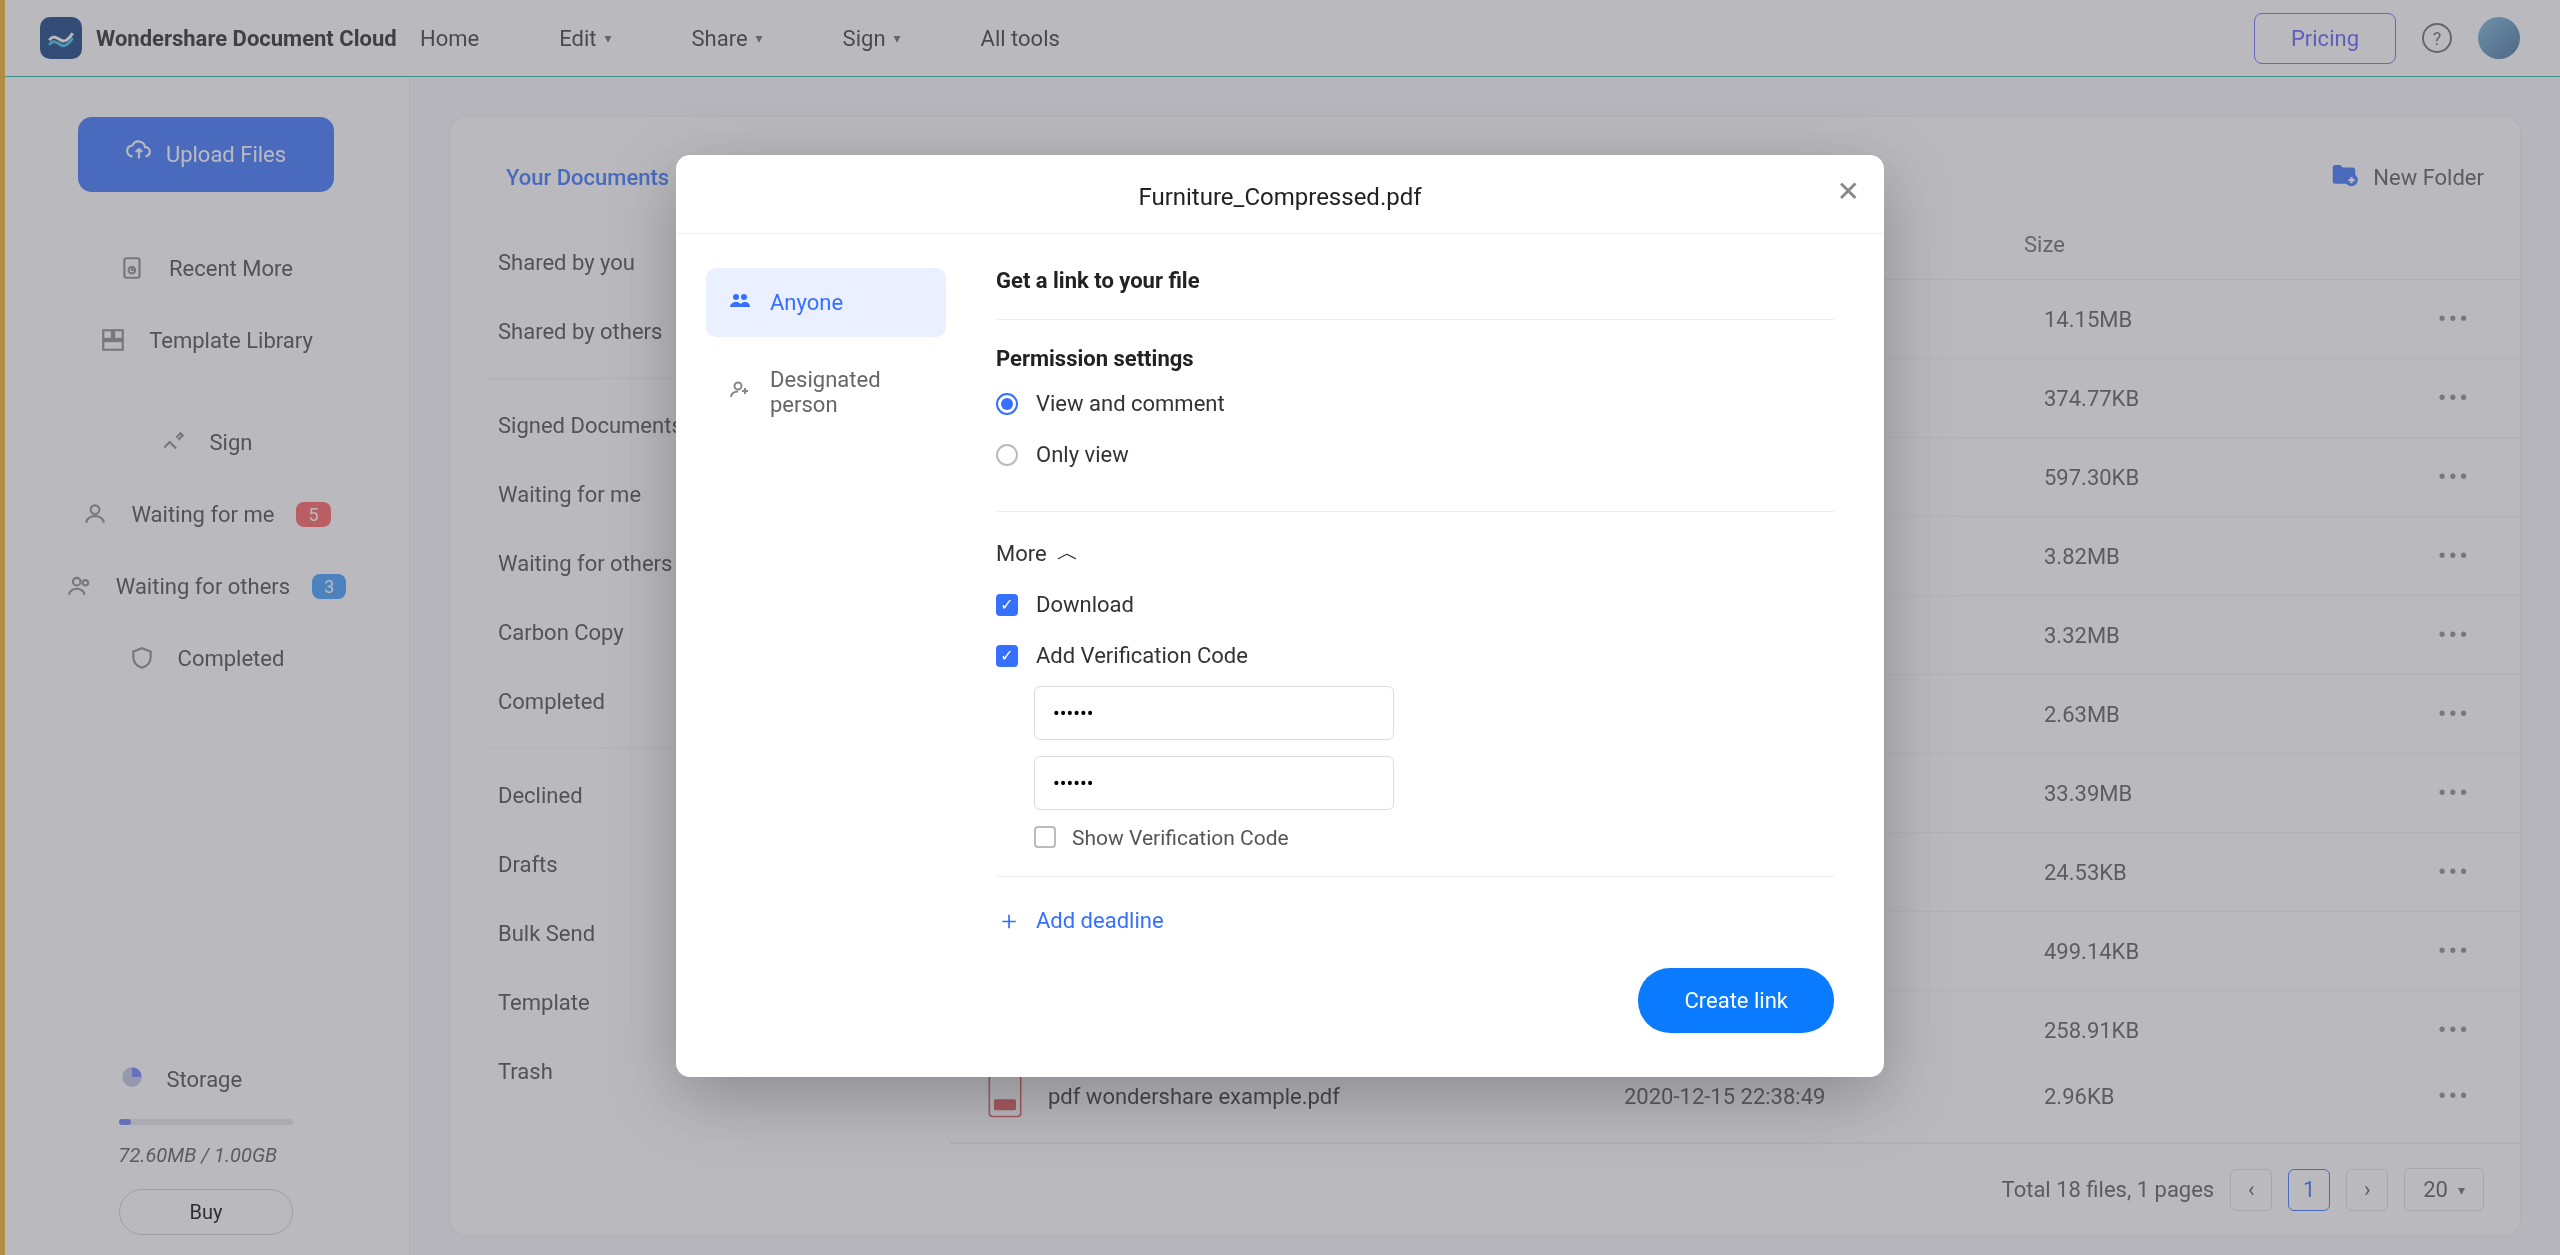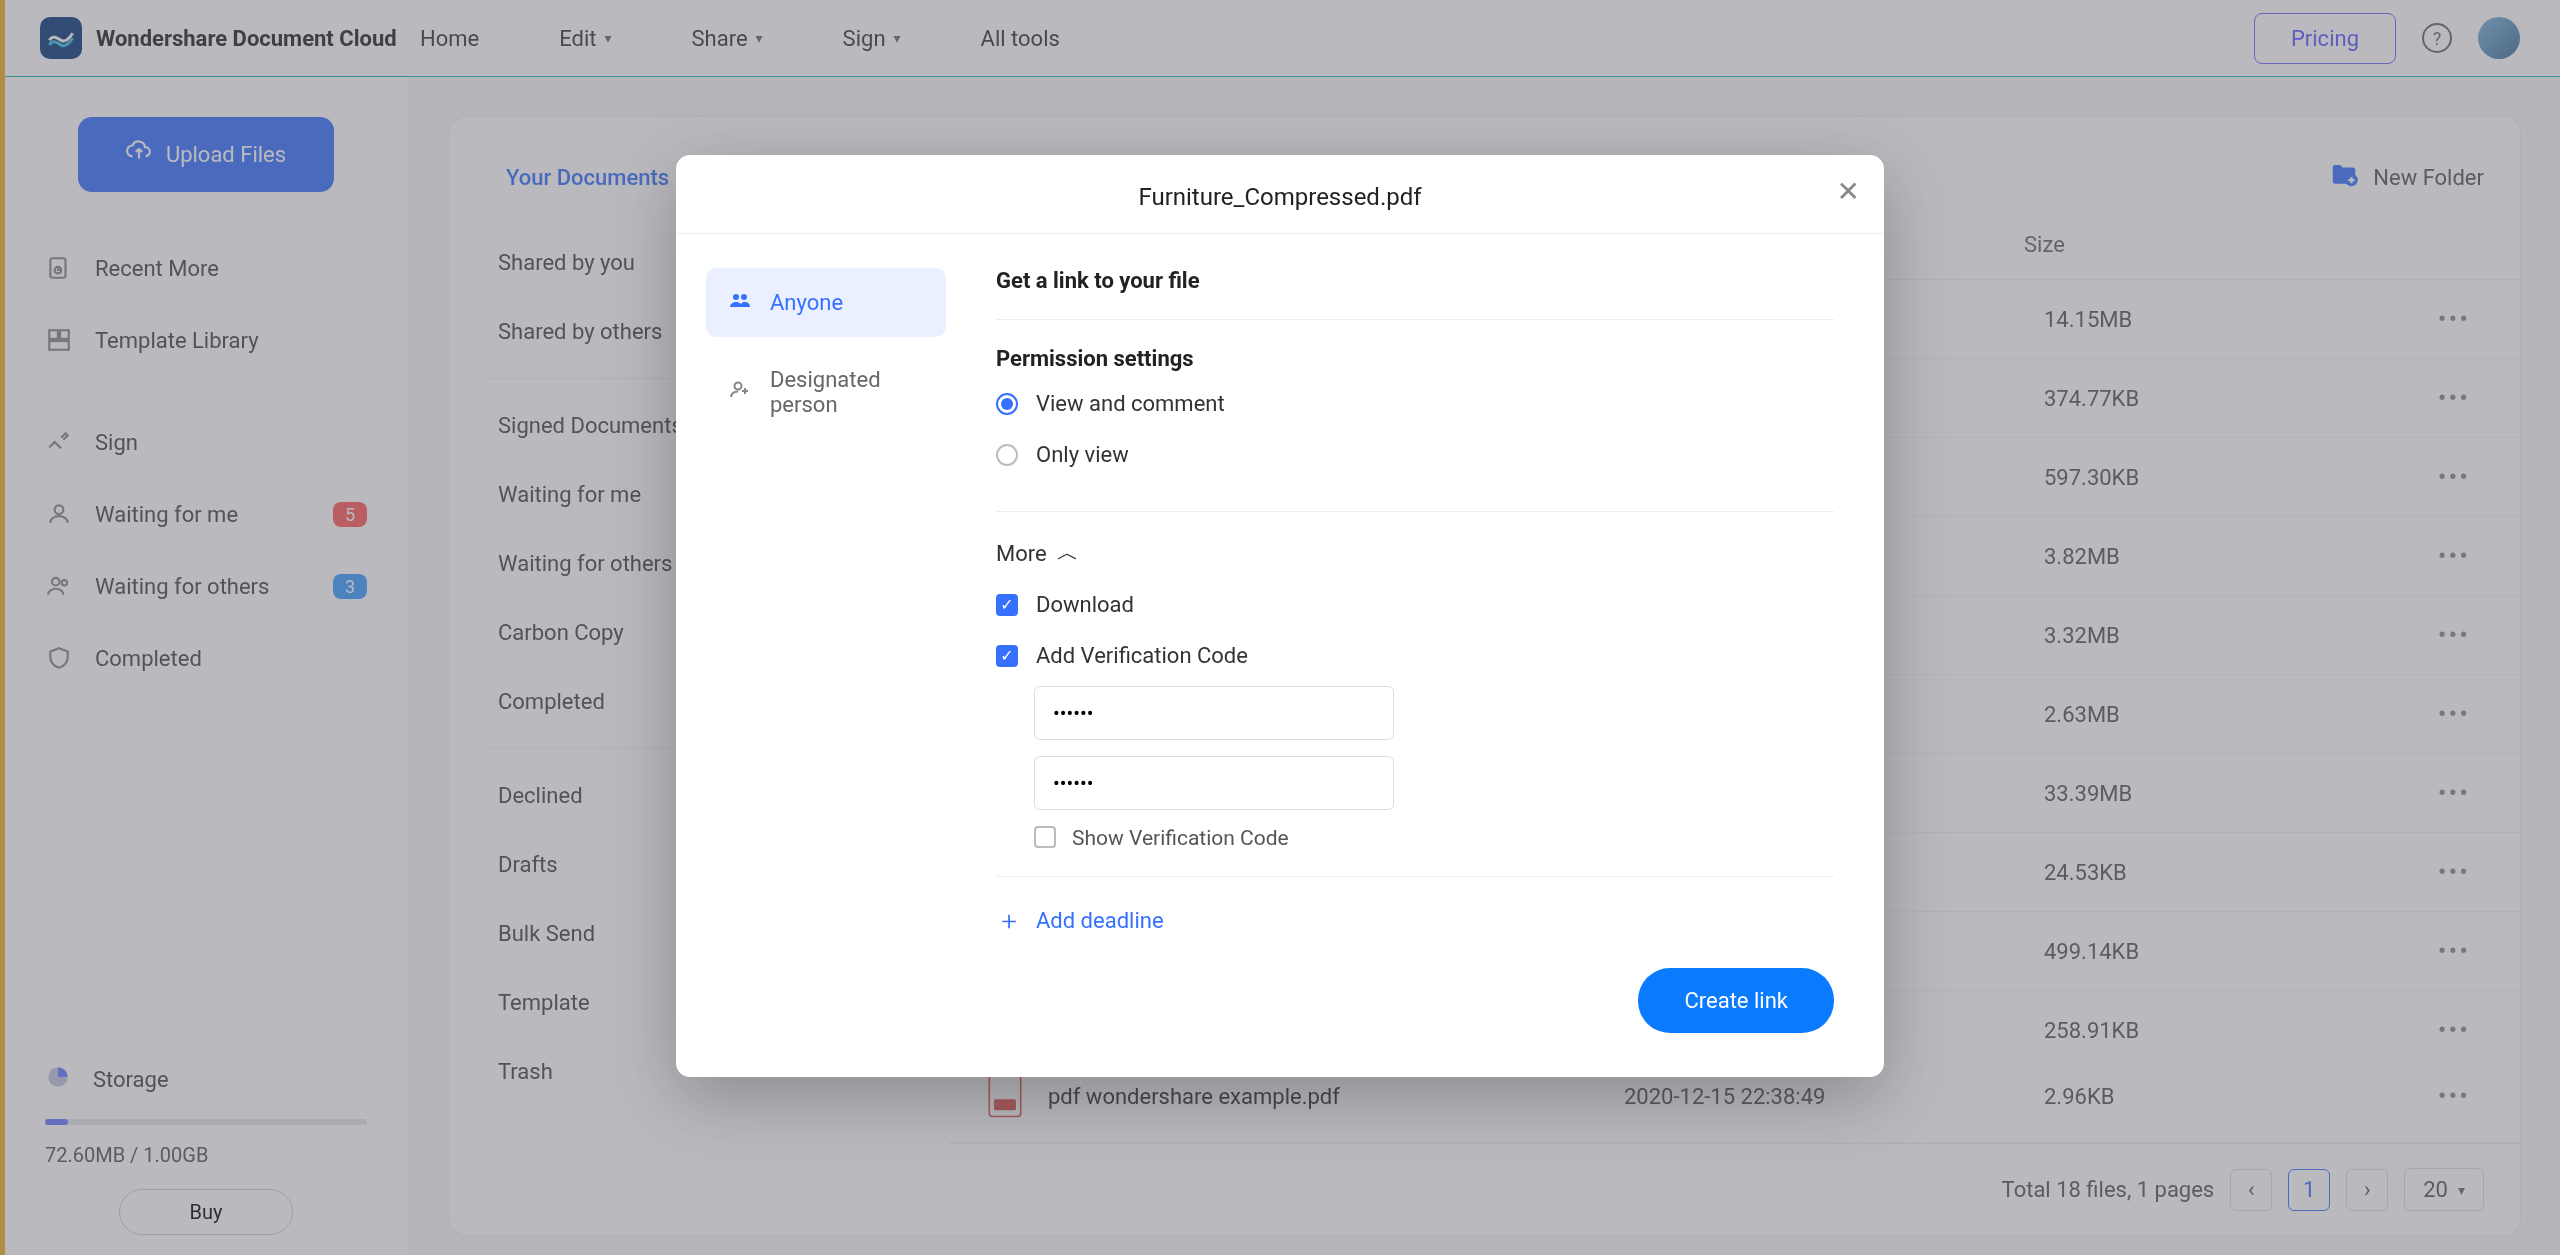--- a/index.html
+++ b/index.html
@@ -12,32 +12,32 @@
 .logo-icon svg { width: 28px; height: 28px; }
 .logo-text { font-size: 22px; font-weight: 700; color: #222; }
 .nav { display: flex; gap: 80px; align-items: center; }
 .nav-item { font-size: 22px; color: #333; display:flex; align-items:center; gap:8px; cursor:pointer; }
 .top-right { margin-left: auto; display: flex; align-items: center; gap: 26px; }
 .pricing-btn { border: 1.5px solid #6a6aff; color: #5a5aff; padding: 12px 36px; border-radius: 8px; font-size: 22px; background:#fff; cursor:pointer; }
 .help-icon { width:30px; height:30px; border:2px solid #666; border-radius:50%; display:flex; align-items:center; justify-content:center; font-size:18px; color:#666; cursor:pointer; }
 .avatar { width:42px; height:42px; border-radius:50%; background: linear-gradient(135deg,#7ab8d8,#3a6a9a); cursor:pointer; }
 
 .main { flex:1; display:flex; }
-.sidebar { width: 410px; background:#fff; border-right:1px solid #eee; display:flex; flex-direction:column; padding: 40px 0 20px 0; border-left: 3px solid #14b8a6; }
+.sidebar { width: 410px; background:#fff; border-right:1px solid #eee; display:flex; flex-direction:column; padding: 40px 0 20px 0; border-left: 3px solid #14b8a6; align-items: center; }
 .upload-btn { margin: 0 auto 40px auto; background:#3570ff; color:#fff; font-size:22px; padding: 22px 48px; border-radius:14px; display:flex; align-items:center; gap:14px; cursor:pointer; border:none; }
 .side-item { display:flex; align-items:center; gap:22px; padding: 22px 42px; font-size:22px; color:#444; cursor:pointer; }
 .side-item.active { background:#eaf0ff; color:#3570ff; }
 .side-item .icn { width:28px; height:28px; display:flex; align-items:center; justify-content:center; color:inherit; }
 .badge { background:#ff5a5a; color:#fff; border-radius:8px; padding:2px 12px; font-size:18px; margin-left:auto; }
 .badge.blue { background:#3a9dff; }
 .storage { margin-top:auto; padding: 0 42px; }
 .storage-head { display:flex; align-items:center; gap:22px; font-size:22px; color:#444; margin-bottom:24px; }
 .storage-bar { height:6px; background:#e6e6ea; border-radius:4px; margin-bottom:18px; position:relative; }
 .storage-fill { position:absolute; left:0; top:0; height:100%; width:7%; background:#6a7aff; border-radius:4px; }
-.storage-text { font-size:20px; color:#555; margin-bottom:22px; }
+.storage-text { font-size:20px; color:#555; margin-bottom:22px;font-style:italic; }
 .buy-btn { display:block; margin:0 auto; border:1px solid #ccc; background:#fff; padding:10px 70px; border-radius:30px; font-size:20px; cursor:pointer; }
 
 .content { flex:1; padding: 40px 0 0 0; background:#f7f8fa; position:relative; }
 .card { background:#fff; margin: 0 40px; border-radius:16px; height: calc(100% - 20px); display:flex; flex-direction:column; box-shadow: 0 0 0 1px #eee; }
 .card-top { display:flex; align-items:center; padding: 28px 36px 0 36px; }
 .tab { padding: 20px 20px; font-size:22px; color:#444; border-radius:10px; cursor:pointer; }
 .tab.active { color:#3570ff; font-weight:500; }
 .new-folder { margin-left:auto; display:flex; align-items:center; gap:14px; color:#555; font-size:22px; cursor:pointer; }
 .table-head { display:flex; padding: 22px 36px; color:#666; font-size:22px; border-bottom:1px solid #eee; }
 .col-size { margin-left:auto; width:460px; }

